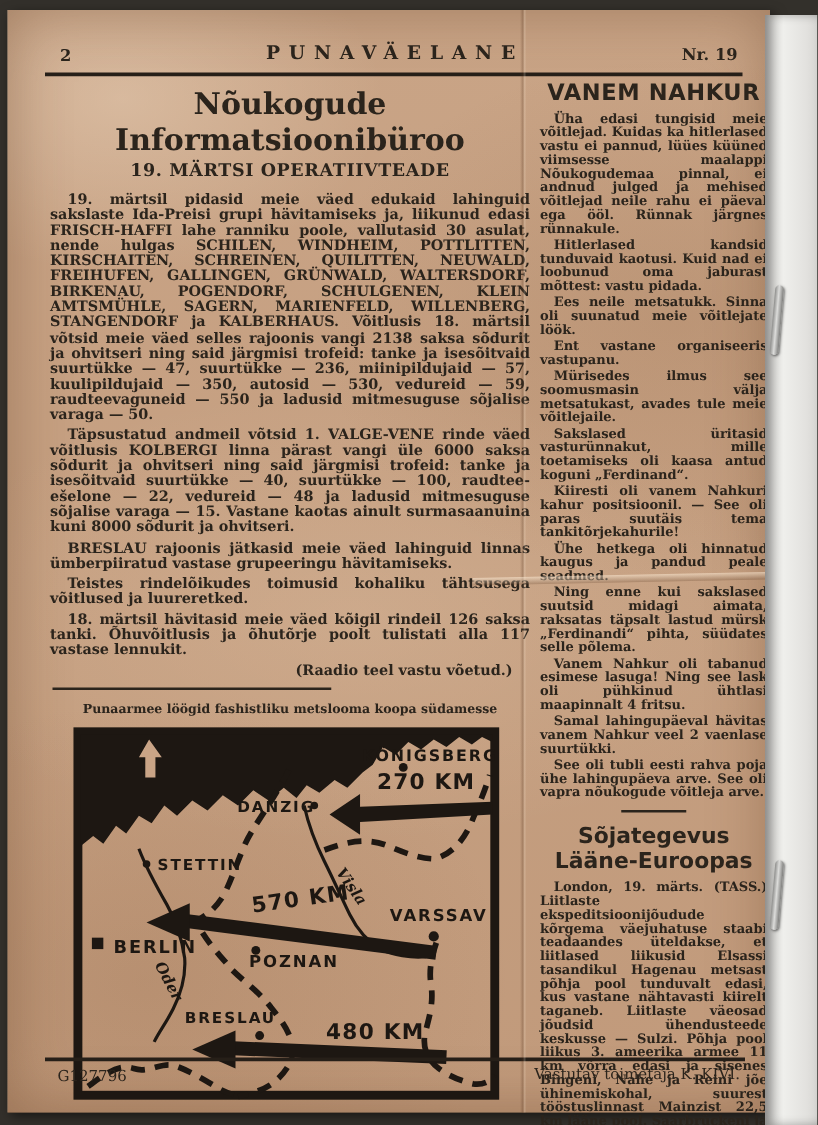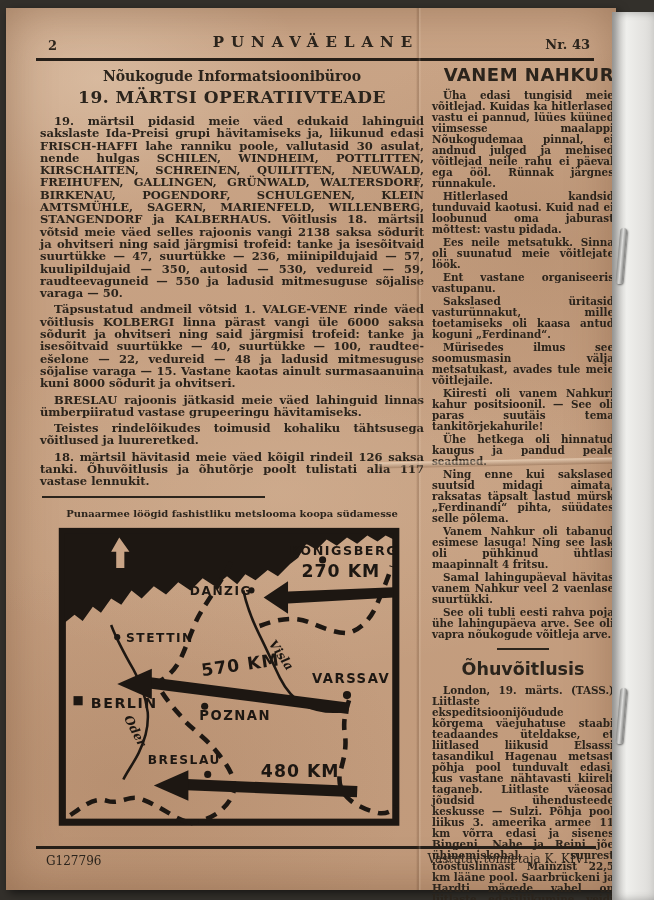--- a/index.html
+++ b/index.html
@@ -44,30 +44,30 @@
   
   .hdr{position:absolute;left:30px;right:20px;top:24px;height:26px;}
   .hdr .pageno{position:absolute;left:12px;top:6px;font-size:13px;font-weight:bold;}
   .hdr .title{position:absolute;left:0;right:0;top:1px;text-align:center;
     font-size:15px;font-weight:bold;letter-spacing:7px;}
   .hdr .issue{position:absolute;right:6px;top:5px;font-size:13px;font-weight:bold;}
   .hdr-rule{position:absolute;left:30px;right:22px;top:50px;height:3px;background:#261f18;}
   
   .colL{position:absolute;left:34px;top:58px;width:384px;}
   .colR{position:absolute;left:426px;top:56px;width:182px;}
-  .colL .headline{font-family:"DejaVu Serif",serif;font-weight:bold;font-size:14px;
+  .colL .headline{font-family:"DejaVu Serif",serif;font-weight:bold;font-size:24px;
     text-align:center;margin:2px 0 3px 0;}
-  .colL .subhead{font-weight:bold;font-size:17px;letter-spacing:.5px;text-align:center;margin:0 0 8px 0;}
+  .colL .subhead{font-weight:bold;font-size:14px;letter-spacing:.5px;text-align:center;margin:0 0 8px 0;}
   .colL p{margin:0 0 4px 0;font-size:11.5px;line-height:12.3px;font-weight:bold;
     text-align:justify;text-indent:14px;}
   .signoff{text-align:right !important;text-indent:0 !important;padding-right:14px;}
   .col-rule{width:58%;height:2px;background:#2b241c;margin:8px 0 10px 2px;}
   .map-caption{font-weight:bold;font-size:10px;text-align:center;margin:2px 0 8px 0;}
   .colR .headline2{font-family:"DejaVu Sans",sans-serif;font-weight:bold;font-size:18px;
-    letter-spacing:.5px;text-align:right;margin:0 0 5px 0;}
+    letter-spacing:.5px;text-align:center;margin:0 0 5px 0;}
   .colR p{margin:0 0 2px 0;font-size:10.4px;line-height:11px;font-weight:bold;
     text-align:justify;text-indent:11px;}
   .divider{width:52px;height:2px;background:#2b241c;margin:8px auto 9px auto;}
   .headline3{font-family:"DejaVu Sans",sans-serif;font-weight:bold;font-size:17.5px;
     line-height:20px;text-align:center;margin:0 0 6px 0;}
   
   .ftr-rule{position:absolute;left:30px;right:20px;top:838px;height:3px;background:#261f18;}
   .ftr{position:absolute;left:30px;right:22px;top:844px;height:18px;font-size:12px;font-weight:normal;}
   .ftr .code{position:absolute;left:10px;top:2px;}
   .ftr .editor{position:absolute;right:2px;top:0;}
@@ -81,32 +81,33 @@
   .lbl-it{font-family:"DejaVu Serif",serif;font-style:italic;}
 </style>
 </head>
 <body>
 
 <div class="paper">
 
   <div class="hdr">
     <span class="pageno">2</span>
     <span class="title">PUNAVÄELANE</span>
-    <span class="issue">Nr. 43</span>
+    <span class="issue">Nr. 19</span>
   </div>
   <div class="hdr-rule"></div>
 
   <div class="colL">
     <div class="headline">Nõukogude Informatsioonibüroo</div>
     <div class="subhead">19. MÄRTSI OPERATIIVTEADE</div>
     <p>19. märtsil pidasid meie väed edukaid lahinguid sakslaste Ida-Preisi grupi hävitamiseks ja, liikunud edasi FRISCH-HAFFI lahe ranniku poole, vallutasid 30 asulat, nende hulgas SCHILEN, WINDHEIM, POTTLITTEN, KIRSCHAITEN, SCHREINEN, QUILITTEN, NEUWALD, FREIHUFEN, GALLINGEN, GRÜNWALD, WALTERSDORF, BIRKENAU, POGENDORF, SCHULGENEN, KLEIN AMTSMÜHLE, SAGERN, MARIENFELD, WILLENBERG, STANGENDORF ja KALBERHAUS. Võitlusis 18. märtsil võtsid meie väed selles rajoonis vangi 2138 saksa sõdurit ja ohvitseri ning said järgmisi trofeid: tanke ja isesõitvaid suurtükke — 47, suurtükke — 236, miinipildujaid — 57, kuulipildujaid — 350, autosid — 530, vedureid — 59, raudteevaguneid — 550 ja ladusid mitmesuguse sõjalise varaga — 50.</p>
     <p>Täpsustatud andmeil võtsid 1. VALGE-VENE rinde väed võitlusis KOLBERGI linna pärast vangi üle 6000 saksa sõdurit ja ohvitseri ning said järgmisi trofeid: tanke ja isesõitvaid suurtükke — 40, suurtükke — 100, raudtee-ešelone — 22, vedureid — 48 ja ladusid mitmesuguse sõjalise varaga — 15. Vastane kaotas ainult surmasaanuina kuni 8000 sõdurit ja ohvitseri.</p>
     <p>BRESLAU rajoonis jätkasid meie väed lahinguid linnas ümberpiiratud vastase grupeeringu hävitamiseks.</p>
     <p>Teistes rindelõikudes toimusid kohaliku tähtsusega võitlused ja luureretked.</p>
     <p>18. märtsil hävitasid meie väed kõigil rindeil 126 saksa tanki. Õhuvõitlusis ja õhutõrje poolt tulistati alla 117 vastase lennukit.</p>
+    <p class="signoff">(Raadio teel vastu võetud.)</p>
     <div class="col-rule"></div>
     <div class="map-caption">Punaarmee löögid fashistliku metslooma koopa südamesse</div>
 
     <div class="map-wrap">
       <svg width="366" height="322" viewBox="0 0 360 316">
 
         <rect x="20" y="4" width="328" height="286" fill="none" stroke="#1d1712" stroke-width="7"></rect>
 
         <path class="ink" d="M22,6 H346 V12 L338,8 L330,14 L320,8 L310,16 L300,10 L290,18 L280,12 L270,22 L260,16 L252,30 L244,36 L232,48 L222,42 L210,52 L200,46 L192,56 L182,48 L170,58 L158,50 L146,62 L134,54 L122,66 L110,58 L98,70 L88,62 L78,76 L68,70 L58,84 L50,78 L40,92 L32,86 L22,94 Z"></path>
 
@@ -149,31 +150,32 @@
       </svg>
     </div>
   </div>
 
   <div class="colR">
     <div class="headline2">VANEM NAHKUR</div>
     <p>Üha edasi tungisid meie võitlejad. Kuidas ka hitlerlased vastu ei pannud, lüües küüned viimsesse maalappi Nõukogudemaa pinnal, ei andnud julged ja mehised võitlejad neile rahu ei päeval ega ööl. Rünnak järgnes rünnakule.</p>
     <p>Hitlerlased kandsid tunduvaid kaotusi. Kuid nad ei loobunud oma jaburast mõttest: vastu pidada.</p>
     <p>Ees neile metsatukk. Sinna oli suunatud meie võitlejate löök.</p>
     <p>Ent vastane organiseeris vastupanu.</p>
+    <p>Mürisedes ilmus see soomusmasin välja metsatukast, avades tule meie võitlejaile.</p>
     <p>Sakslased üritasid vasturünnakut, mille toetamiseks oli kaasa antud koguni „Ferdinand“.</p>
-    <p>Mürisedes ilmus see soomusmasin välja metsatukast, avades tule meie võitlejaile.</p>
     <p>Kiiresti oli vanem Nahkuri kahur positsioonil. — See oli paras suutäis tema tankitõrjekahurile!</p>
     <p>Ühe hetkega oli hinnatud kaugus ja pandud peale seadmed.</p>
     <p>Ning enne kui sakslased suutsid midagi aimata, raksatas täpsalt lastud mürsk „Ferdinandi“ pihta, süüdates selle põlema.</p>
     <p>Vanem Nahkur oli tabanud esimese lasuga! Ning see lask oli pühkinud ühtlasi maapinnalt 4 fritsu.</p>
     <p>Samal lahingupäeval hävitas vanem Nahkur veel 2 vaenlase suurtükki.</p>
     <p>See oli tubli eesti rahva poja ühe lahingupäeva arve. See oli vapra nõukogude võitleja arve.</p>
     <div class="divider"></div>
     <div class="headline3">
-      <span>Õhuvõitlusis</span><br>
+      <span>Sõjategevus</span><br>
+      <span>Lääne-Euroopas</span>
     </div>
     <p>London, 19. märts. (TASS.) Liitlaste ekspeditsioonijõudude kõrgema väejuhatuse staabi teadaandes üteldakse, et liitlased liikusid Elsassi tasandikul Hagenau metsast põhja pool tunduvalt edasi, kus vastane nähtavasti kiirelt taganeb. Liitlaste väeosad jõudsid ühendusteede keskusse — Sulzi. Põhja pool liikus 3. ameerika armee 11 km võrra edasi ja sisenes Bingeni, Nahe ja Reini jõe ühinemiskohal, suurest tööstuslinnast Mainzist 22,5 km lääne pool. Saarbrückeni ja Hardti mägede vahel on liitlaste edasiliikumine veidi aeglustunud sakslaste visa vastupanu tõttu Siegfried-liini välimisil kindlustisil. Ent Hardti mägedes liikusid liitlased edasi kuni 13 km.</p>
   </div>
 
   <div class="ftr-rule"></div>
   <div class="ftr">
     <span class="code">G127796</span>
     <span class="editor">Vastutav toimetaja K. KIVI.</span>
   </div>
 

